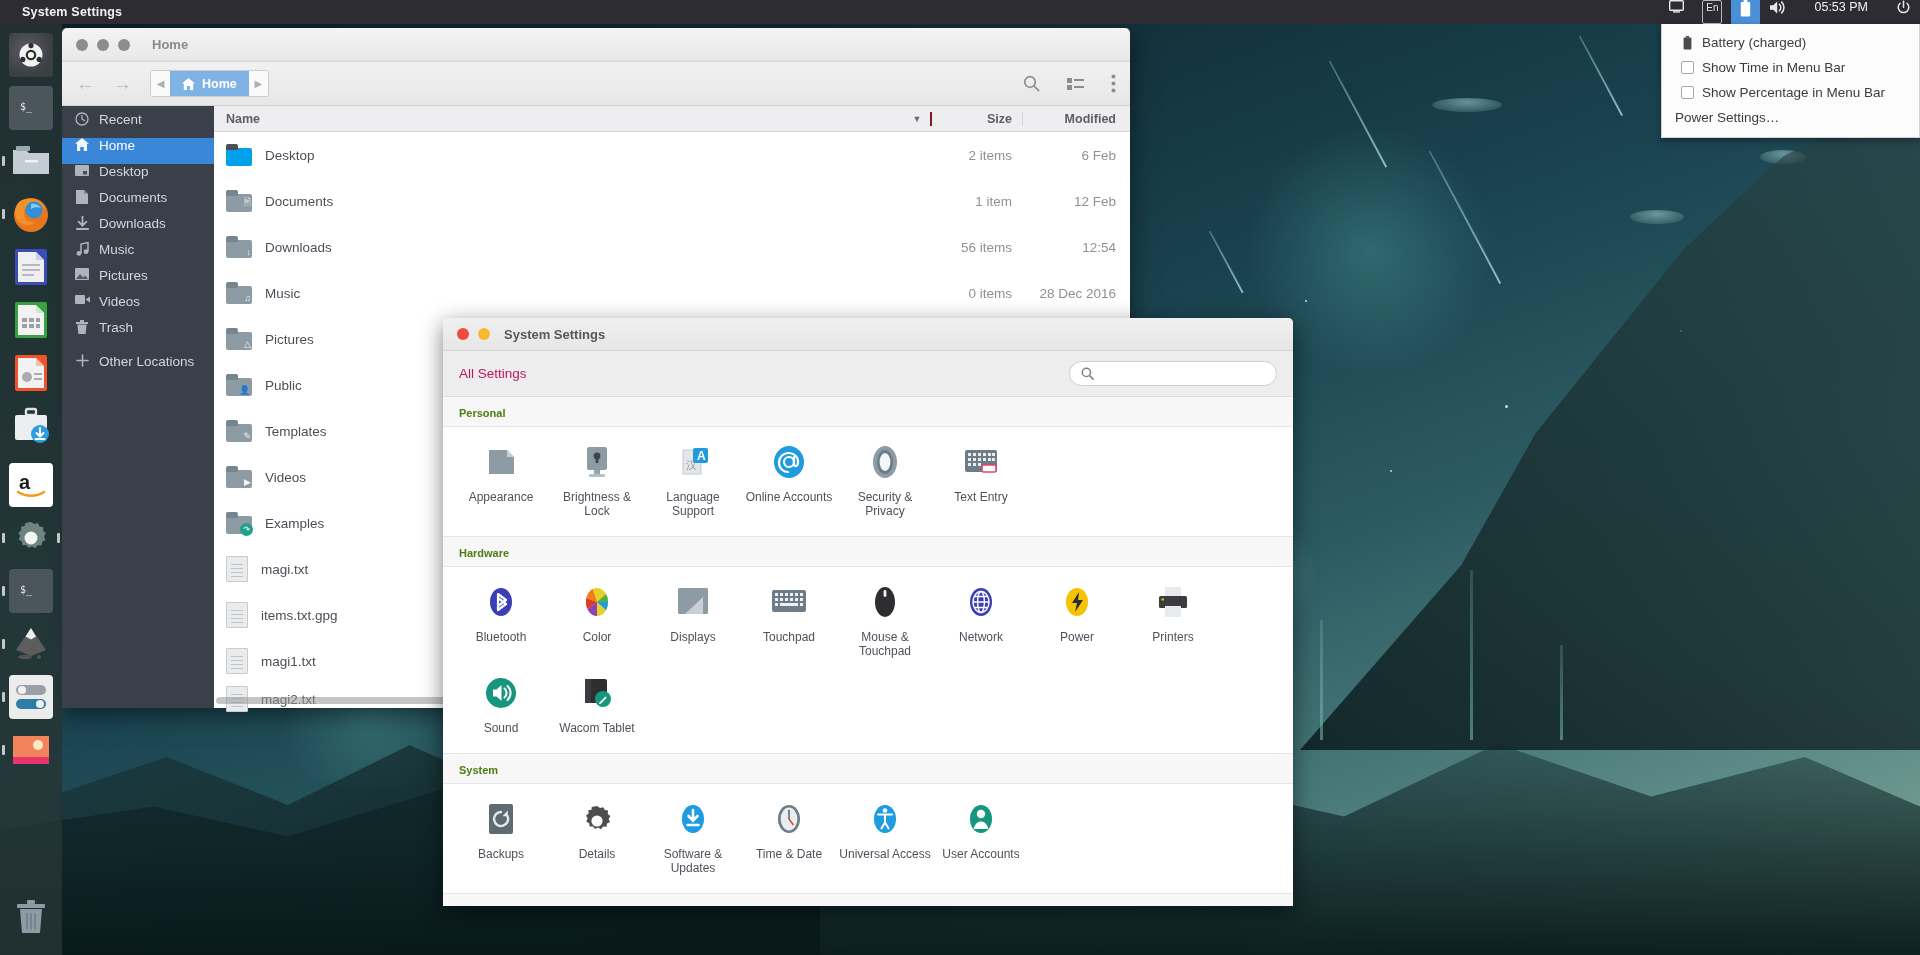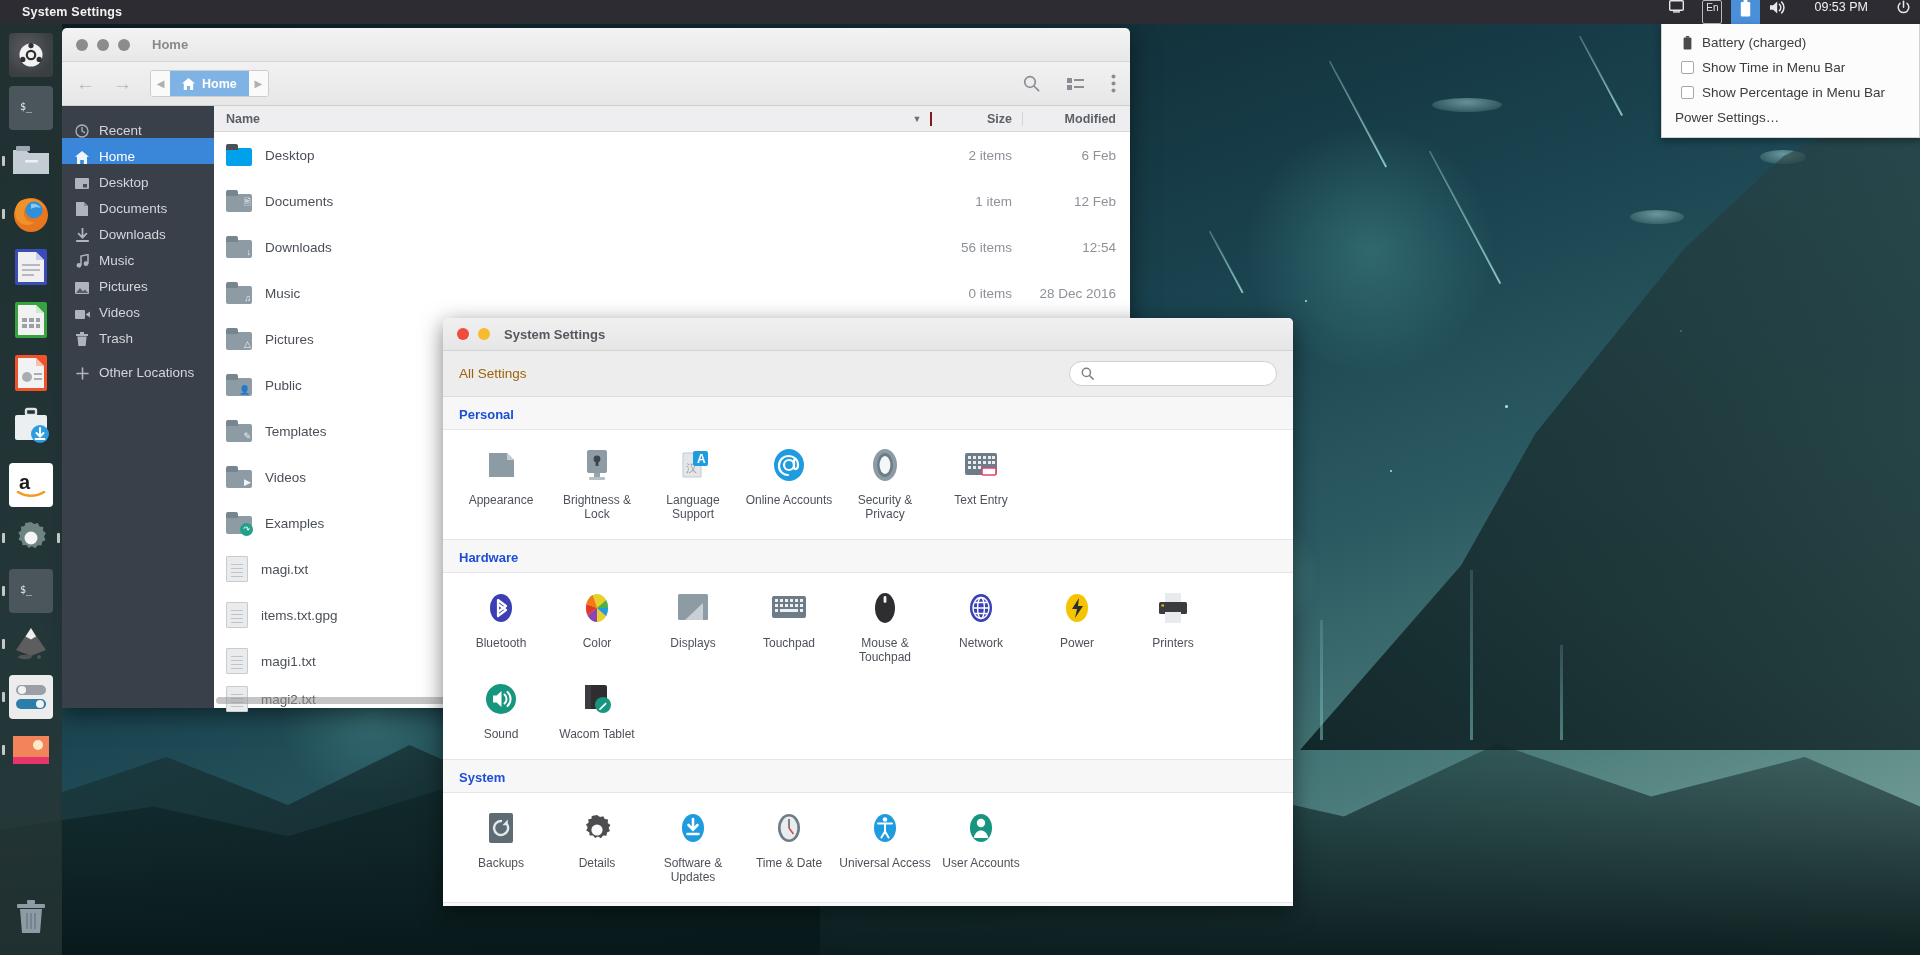--- a/index.html
+++ b/index.html
@@ -133,21 +133,21 @@
     color: #b0b0b0; font-size: 10px; background: #fafafa; }
   .crumb-active {
     background: #7fb2e5; color: #fff; height: 100%;
     display: flex; align-items: center; padding: 0 12px; font-size: 12.5px; font-weight: bold;
   }
   #naut-tools { margin-left: auto; display: flex; align-items: center; gap: 27px; color: #8a8d94; }
   #naut-body { display: flex; height: 602px; }
   #naut-side {
     width: 152px; background: #3a4049; color: #d3d6da; padding-top: 6px; font-size: 13.5px;
   }
-  .side-item { display: flex; align-items: flex-end; height: 26px; padding-left: 12px; gap: 9px; }
+  .side-item { display: flex; align-items: flex-start; height: 26px; padding-left: 12px; gap: 9px; }
   .side-item.sel { background: #3a86d9; color: #fff; }
   .side-ico { width: 16px; display:flex; align-items:center; justify-content:center; opacity:.92; }
   #naut-main { flex: 1; background: #fff; position: relative; }
   #naut-head {
     display: flex; height: 26px; background: #eeeef0; border-bottom: 1px solid #d6d6d8;
     align-items: center; font-size: 12.5px; font-weight: bold; color: #5b5f66;
   }
   .col-name { flex: 1; padding-left: 12px; }
   .col-sortico { width: 26px; text-align: center; color: #6d7177; font-size: 9px; }
   .col-size { width: 92px; text-align: right; padding-right: 10px; border-left: 2px solid #7f1d1d; }
@@ -176,28 +176,28 @@
   #ss-title {
     height: 33px; background: linear-gradient(to bottom,#f0f0f0,#e6e6e6);
     border-bottom: 1px solid #d5d5d5; display: flex; align-items: center; padding-left: 14px;
     border-radius: 5px 5px 0 0;
   }
   #ss-title-text { margin-left: 14px; font-size: 13px; font-weight: bold; color: #55585f; }
   #ss-toolbar {
     height: 46px; background: #ededee; border-bottom: 1px solid #dcdcdd;
     display: flex; align-items: center; padding: 0 16px;
   }
-  #ss-allsettings { font-size: 13.5px; color: #a16207; }
+  #ss-allsettings { font-size: 13.5px; color: #be185d; }
   #ss-search {
     margin-left: auto; width: 208px; height: 25px; background: #fff;
     border: 1px solid #cfcfd2; border-radius: 13px;
     display: flex; align-items: center; padding-left: 11px; color: #9aa0a6;
   }
   #ss-content { height: 509px; overflow: hidden; background: #f7f7f8; }
-  .ss-section-label { font-size: 13px; font-weight: bold; color: #1d4ed8; padding: 10px 0 7px 16px; }
+  .ss-section-label { font-size: 11px; font-weight: bold; color: #4d7c0f; padding: 10px 0 7px 16px; }
   .ss-panel { background: #fff; border-top: 1px solid #e6e6e8; border-bottom: 1px solid #e6e6e8; padding: 8px 0 10px 0; }
   .ss-grid { display: flex; flex-wrap: wrap; padding-left: 10px; }
   .ss-cell { width: 96px; padding: 6px 2px 8px; display: flex; flex-direction: column; align-items: center; }
   .ss-cell .glyph { width: 42px; height: 42px; display: flex; align-items: center; justify-content: center; }
   .ss-cell .lbl { margin-top: 7px; font-size: 12px; color: #4d525a; text-align: center; line-height: 14px; }
 
   svg { display: block; }
 </style>
 </head>
 <body>
@@ -249,21 +249,21 @@
 
     <div class="tray-item">
       <svg width="17" height="15" viewBox="0 0 17 15">
         <path d="M1 5.2h3.2L8.2 1.6v11.8L4.2 9.8H1z" fill="#e8e8ea"></path>
         <path d="M10.4 4.2a4.6 4.6 0 0 1 0 6.6" stroke="#e8e8ea" stroke-width="1.5" fill="none" stroke-linecap="round"></path>
         <path d="M12.7 2.1a7.6 7.6 0 0 1 0 10.8" stroke="#e8e8ea" stroke-width="1.5" fill="none" stroke-linecap="round"></path>
       </svg>
     </div>
 
     <div class="tray-item">
-      <span id="clock">09:53 PM</span>
+      <span id="clock">05:53 PM</span>
     </div>
 
     <div class="tray-item">
       <svg width="15" height="15" viewBox="0 0 15 15">
         <path d="M7.5 1.3v6" stroke="#e8e8ea" stroke-width="1.5" stroke-linecap="round"></path>
         <path d="M4 3.3a5.3 5.3 0 1 0 7 0" stroke="#e8e8ea" stroke-width="1.5" fill="none" stroke-linecap="round"></path>
       </svg>
     </div>
   </div>
 </div>

